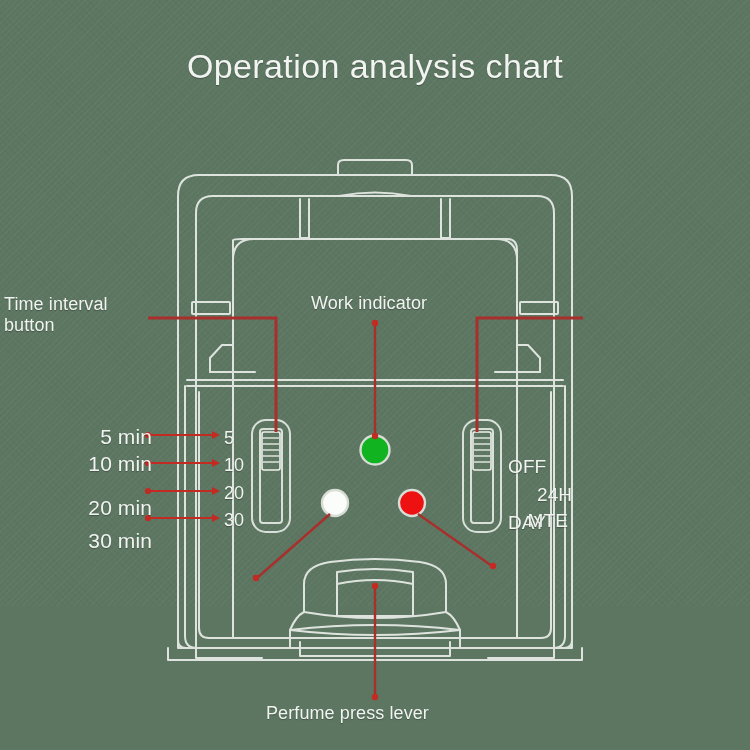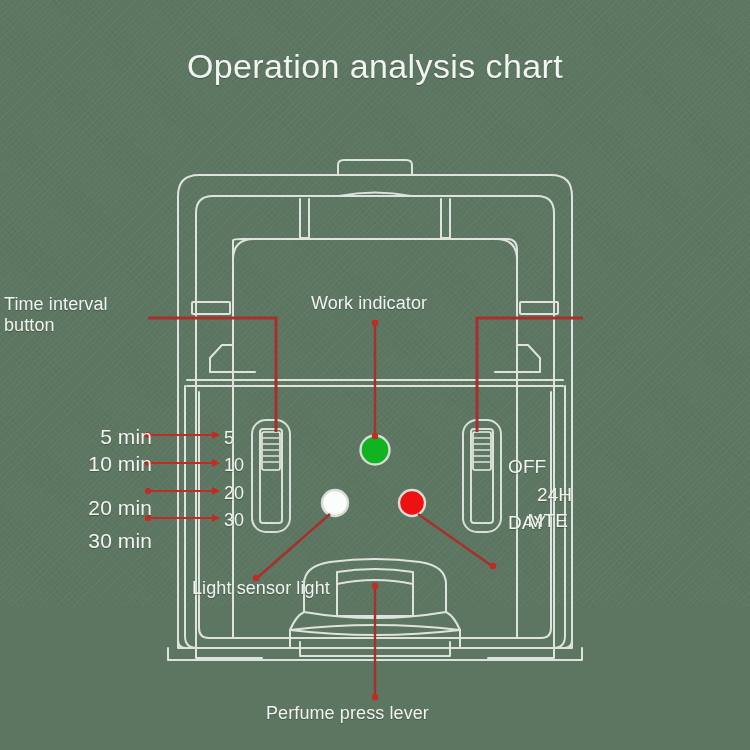--- a/index.html
+++ b/index.html
@@ -222,21 +222,20 @@
       <polygon points="212,487 220,491 212,495"></polygon>
       <polygon points="212,514 220,518 212,522"></polygon>
     </g>
   </svg>
 
   <div class="lbl" id="title">Operation analysis chart</div>
 
   <div class="lbl callout" id="lbl-time-interval">Time interval
 button</div>
   <div class="lbl callout" id="lbl-work-indicator">Work indicator</div>
-  <div class="lbl callout" id="lbl-light-sensor">Light sensor light</div>
   <div class="lbl callout" id="lbl-perfume-lever">Perfume press lever</div>
 
   <div class="lbl minlbl minrow" id="min-0">5 min</div>
   <div class="lbl minlbl minrow" id="min-1">10 min</div>
   <div class="lbl minlbl minrow" id="min-2">20 min</div>
   <div class="lbl minlbl minrow" id="min-3">30 min</div>
 
   <div class="lbl ticknum tickrow" id="tick-0">5</div>
   <div class="lbl ticknum tickrow" id="tick-1">10</div>
   <div class="lbl ticknum tickrow" id="tick-2">20</div>

